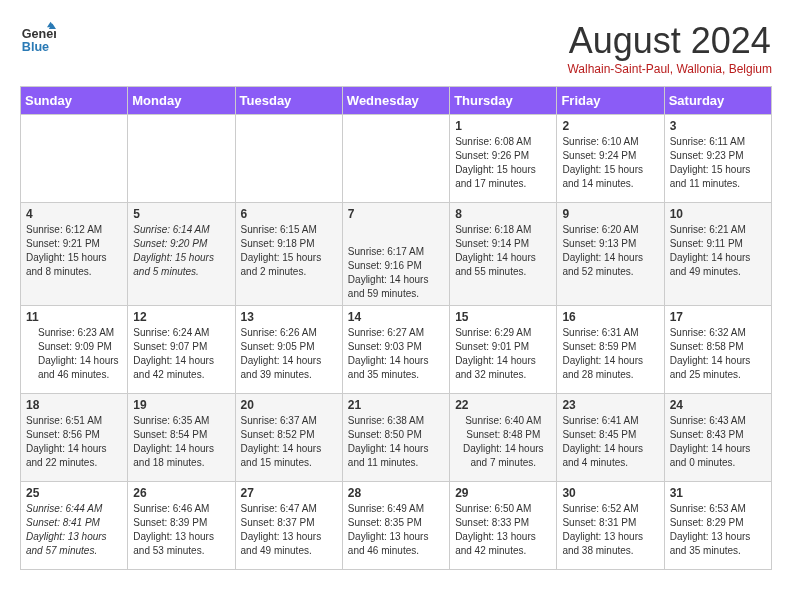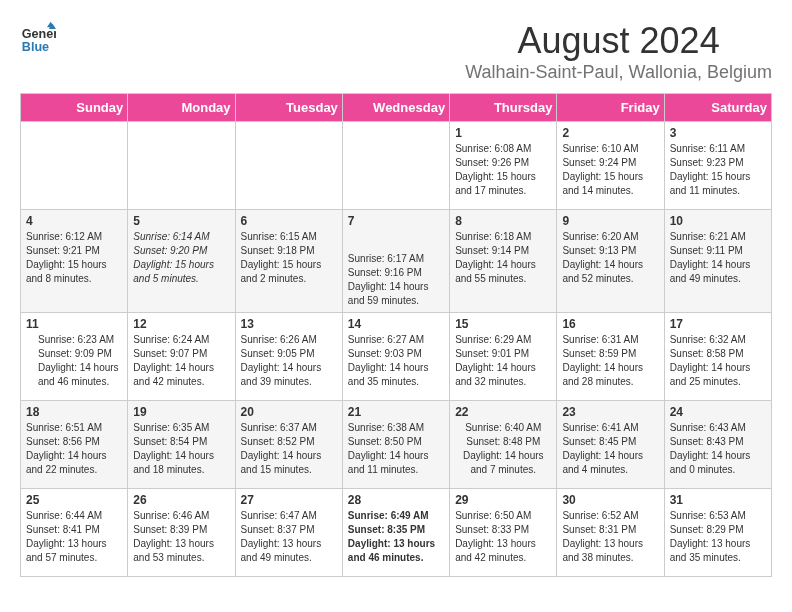--- a/index.html
+++ b/index.html
@@ -27,34 +27,34 @@
     }
     .title-block {
       text-align: center;
     }
     .calendar-title {
       font-size: 36px;
       font-weight: normal;
       color: #333;
     }
     .calendar-subtitle {
-      font-size: 18px;
-      color: #737373;
+      font-size: 12px;
+      color: #b91c1c;
     }
     table {
       width: 100%;
       border-collapse: collapse;
       table-layout: fixed;
     }
     thead tr th {
-      background-color: #ec4899;
+      background-color: #8b5cf6;
       color: #fff;
       font-size: 13px;
       padding: 6px 4px;
-      text-align: right;
+      text-align: left;
       font-weight: bold;
       border: 1px solid #ccc;
     }
     tbody tr td {
       vertical-align: top;
       border: 1px solid #ccc;
       padding: 4px 5px;
       font-size: 10.5px;
       color: #333;
       height: 88px;
@@ -285,42 +285,42 @@
           <span class="day-num">24</span>
           <div class="day-info" style="white-space: pre-line;">Sunrise: 6:43 AM
 Sunset: 8:43 PM
 Daylight: 14 hours
 and 0 minutes.</div>
         </td>
       </tr>
       <tr>
         <td>
           <span class="day-num">25</span>
-          <div class="day-info" style="white-space: pre-line;">Sunrise: 6:44 AM
+          <div class="day-info" style="white-space: pre-line; font-style: italic;">Sunrise: 6:44 AM
 Sunset: 8:41 PM
 Daylight: 13 hours
 and 57 minutes.</div>
         </td>
         <td>
           <span class="day-num">26</span>
           <div class="day-info" style="white-space: pre-line;">Sunrise: 6:46 AM
 Sunset: 8:39 PM
 Daylight: 13 hours
 and 53 minutes.</div>
         </td>
         <td>
           <span class="day-num">27</span>
           <div class="day-info" style="white-space: pre-line;">Sunrise: 6:47 AM
 Sunset: 8:37 PM
 Daylight: 13 hours
 and 49 minutes.</div>
         </td>
         <td>
           <span class="day-num">28</span>
-          <div class="day-info" style="white-space: pre-line; font-weight: bold;">Sunrise: 6:49 AM
+          <div class="day-info" style="white-space: pre-line;">Sunrise: 6:49 AM
 Sunset: 8:35 PM
 Daylight: 13 hours
 and 46 minutes.</div>
         </td>
         <td>
           <span class="day-num">29</span>
           <div class="day-info" style="white-space: pre-line;">Sunrise: 6:50 AM
 Sunset: 8:33 PM
 Daylight: 13 hours
 and 42 minutes.</div>

